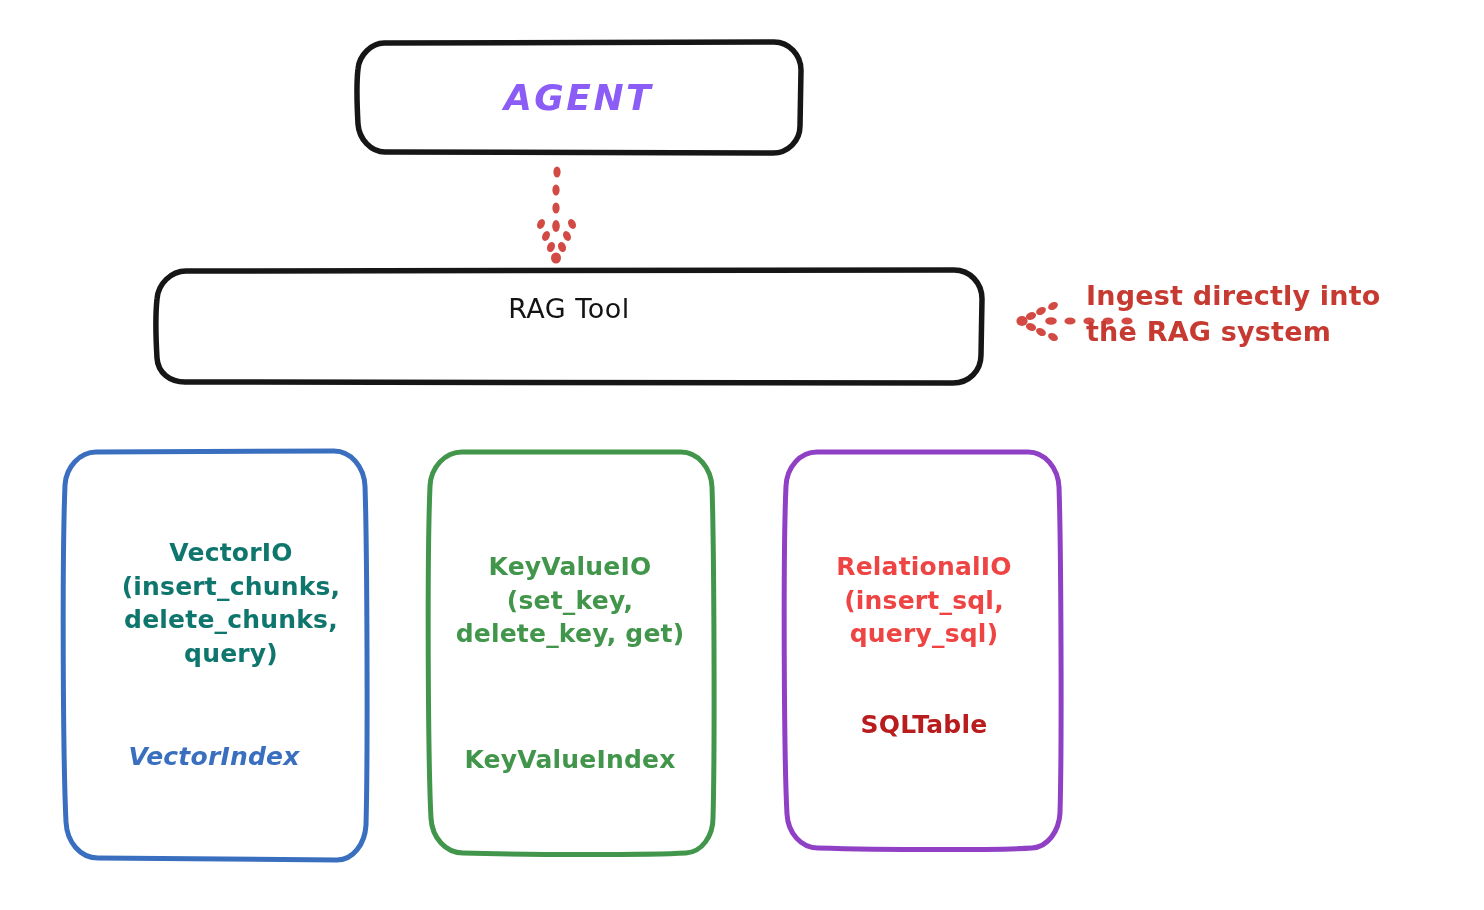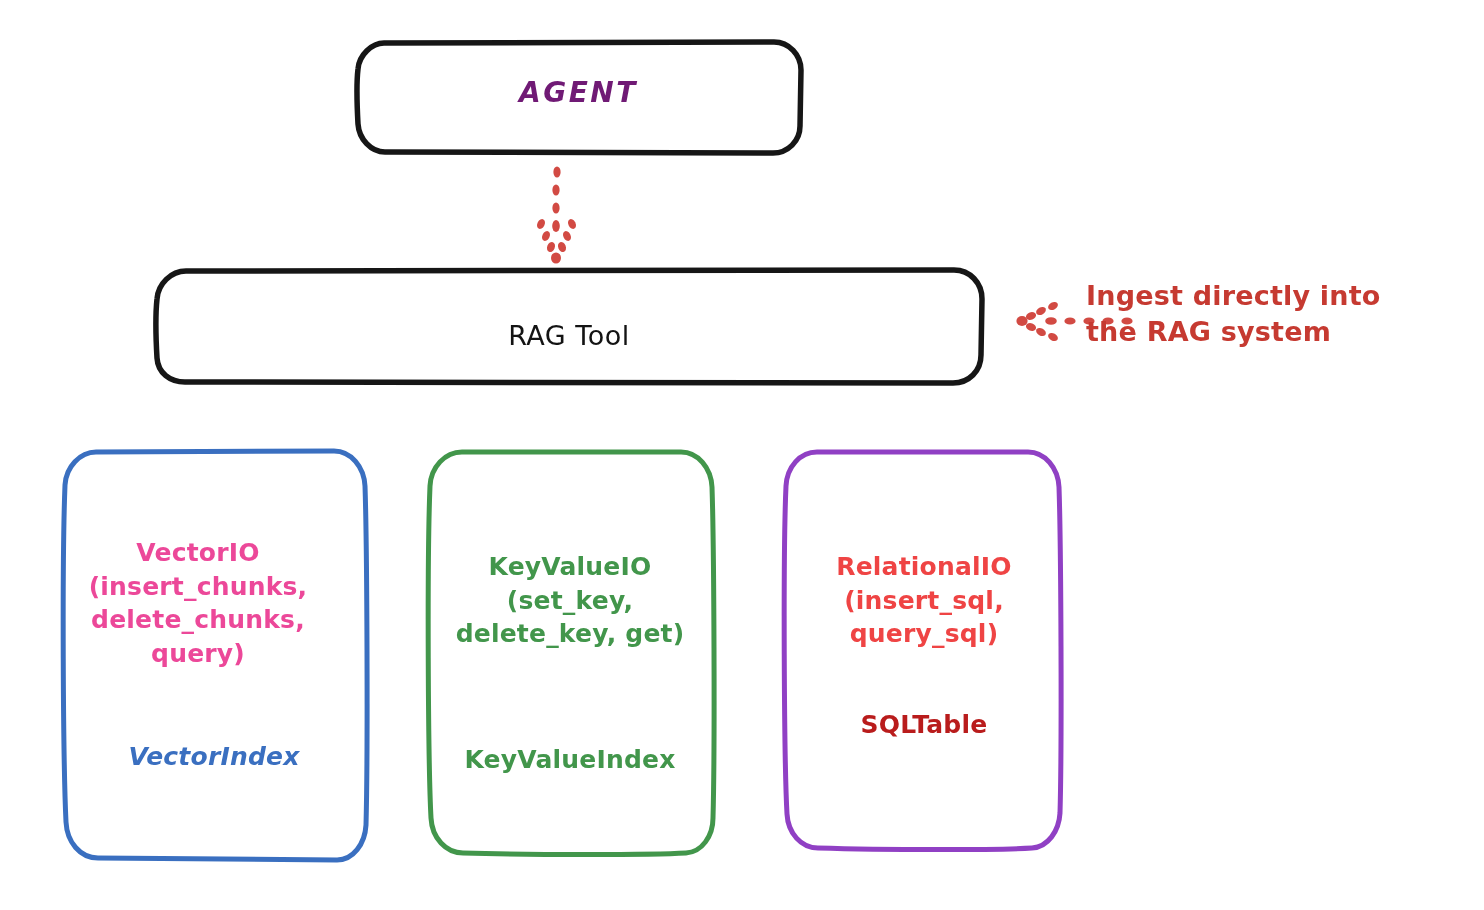--- a/index.html
+++ b/index.html
@@ -29,32 +29,32 @@
     white-space: pre-line;
     pointer-events: none;
     user-select: none;
   }
 
   
   #agent-label {
     left: 357px;
     top: 76px;
     width: 443px;
-    font-size: 28px;
+    font-size: 36px;
     font-style: italic;
     font-weight: 700;
     letter-spacing: 2.5px;
-    color: #701a75;
+    color: #8b5cf6;
     font-family: "DejaVu Sans", sans-serif;
   }
 
   
   #ragtool-label {
     left: 157px;
-    top: 320px;
+    top: 293px;
     width: 824px;
     font-size: 27px;
     font-weight: 500;
     letter-spacing: 0.5px;
     color: #131313;
     font-family: "DejaVu Sans", sans-serif;
   }
 
   
   .leaf-label {
@@ -73,21 +73,21 @@
     position: absolute;
     text-align: center;
     font-size: 25px;
     font-weight: 600;
     letter-spacing: 0.2px;
     pointer-events: none;
     user-select: none;
     font-family: "DejaVu Sans", sans-serif;
   }
 
-  #vectorio-label  { left: 52px;  top: 536px; width: 292px; color: #ec4899; }
+  #vectorio-label  { left: 85px;  top: 536px; width: 292px; color: #0f766e; }
   #vectorio-sub    { left: 68px;  top: 742px; width: 292px; color: #3a6fc0; font-style: italic; }
 
   #keyvalueio-label{ left: 424px; top: 550px; width: 292px; color: #42964b; }
   #keyvalueio-sub  { left: 424px; top: 710px; width: 292px; color: #42964b; margin-top: 35px; }
 
   #relationalio-label { left: 782px; top: 550px; width: 284px; color: #ef4444; }
   #relationalio-sub   { left: 782px; top: 710px; width: 284px; color: #b91c1c; }
 
   
   #ingest-note {

